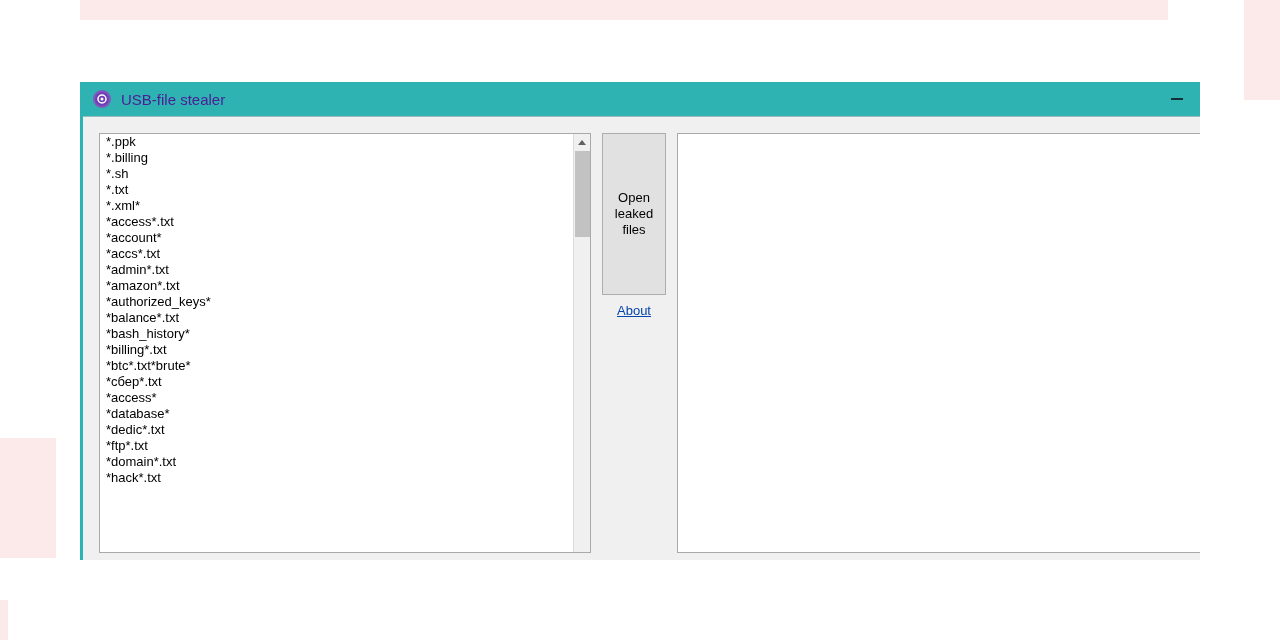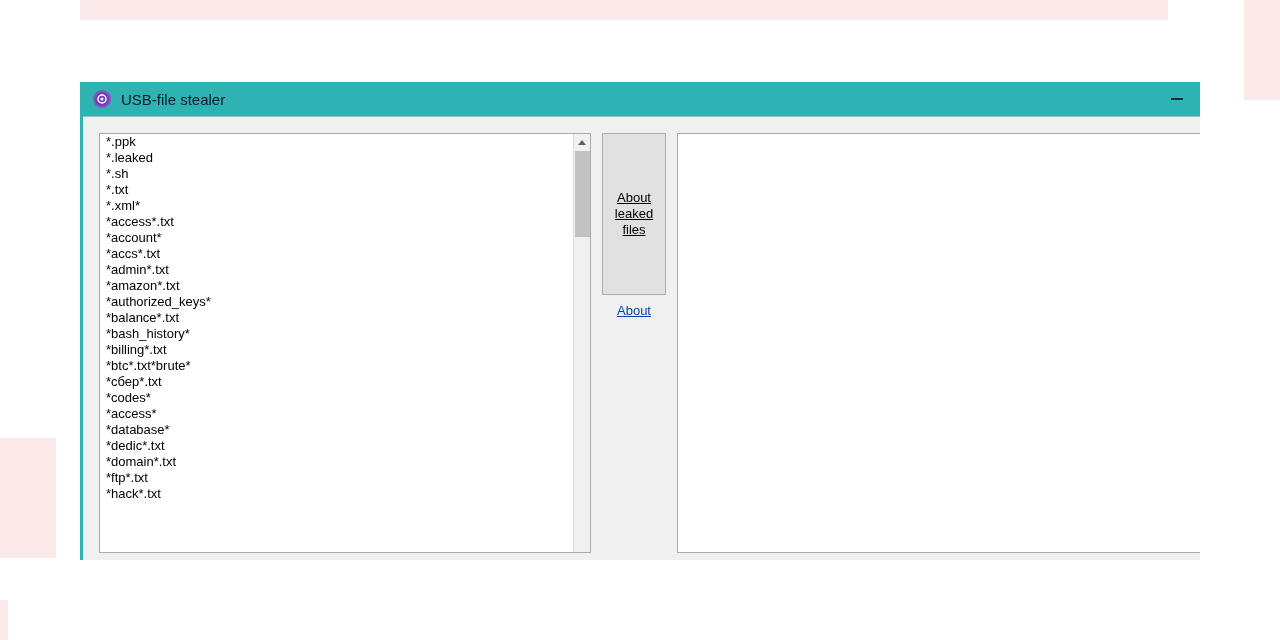--- a/index.html
+++ b/index.html
@@ -39,21 +39,21 @@
       display: flex;
       flex-direction: column;
       overflow: hidden;
     }
     .titlebar {
       height: 34px;
       background: #2eb2b2;
       display: flex;
       align-items: center;
       padding: 0 10px;
-      color: #0f172a;
+      color: #4c1d95;
       font-size: 15px;
       position: relative;
     }
     .titlebar .icon {
       width: 18px; height: 18px; border-radius: 50%;
       background: #6f3fb5;
       display:flex;align-items:center;justify-content:center;
       margin-right: 10px;
       box-shadow: inset 0 0 0 2px #ffffff22;
     }
@@ -64,21 +64,20 @@
       cursor:pointer;
     }
     .titlebar .min div{ width:12px;height:1.5px;background:#10303a; }
 
     .client {
       flex:1; background:#f0f0f0;
       border-top: 1px solid #9bb;
       display:flex; gap:10px;
       padding: 16px 0 7px 16px;
       overflow:hidden;
-      text-decoration:underline;
     }
 
     .listbox {
       width: 492px;
       height: 100%;
       background:#ffffff;
       border:1px solid #a9a9a9;
       position:relative;
       overflow:hidden;
     }
@@ -150,49 +149,48 @@
     <span>USB-file stealer</span>
     <div class="min">
         <div></div>
       </div>
   </div>
 
   <div class="client">
     <div class="listbox">
       <div class="listbox-content" id="pattern-list">
           <div>*.ppk</div>
-          <div>*.leaked</div>
+          <div>*.billing</div>
           <div>*.sh</div>
           <div>*.txt</div>
           <div>*.xml*</div>
           <div>*access*.txt</div>
           <div>*account*</div>
           <div>*accs*.txt</div>
           <div>*admin*.txt</div>
           <div>*amazon*.txt</div>
           <div>*authorized_keys*</div>
           <div>*balance*.txt</div>
           <div>*bash_history*</div>
           <div>*billing*.txt</div>
           <div>*btc*.txt*brute*</div>
           <div>*сбер*.txt</div>
-          <div>*codes*</div>
           <div>*access*</div>
           <div>*database*</div>
           <div>*dedic*.txt</div>
+          <div>*ftp*.txt</div>
           <div>*domain*.txt</div>
-          <div>*ftp*.txt</div>
           <div>*hack*.txt</div>
         </div>
       <div class="scrollbar">
         <div class="up"></div>
         <div class="thumb"></div>
       </div>
     </div>
 
     <div class="center-col">
-      <div class="open-btn">About leaked files</div>
+      <div class="open-btn">Open leaked files</div>
       <div class="about">About</div>
     </div>
 
     <div class="right-panel"></div>
   </div>
 </div>
 
 </body></html>

